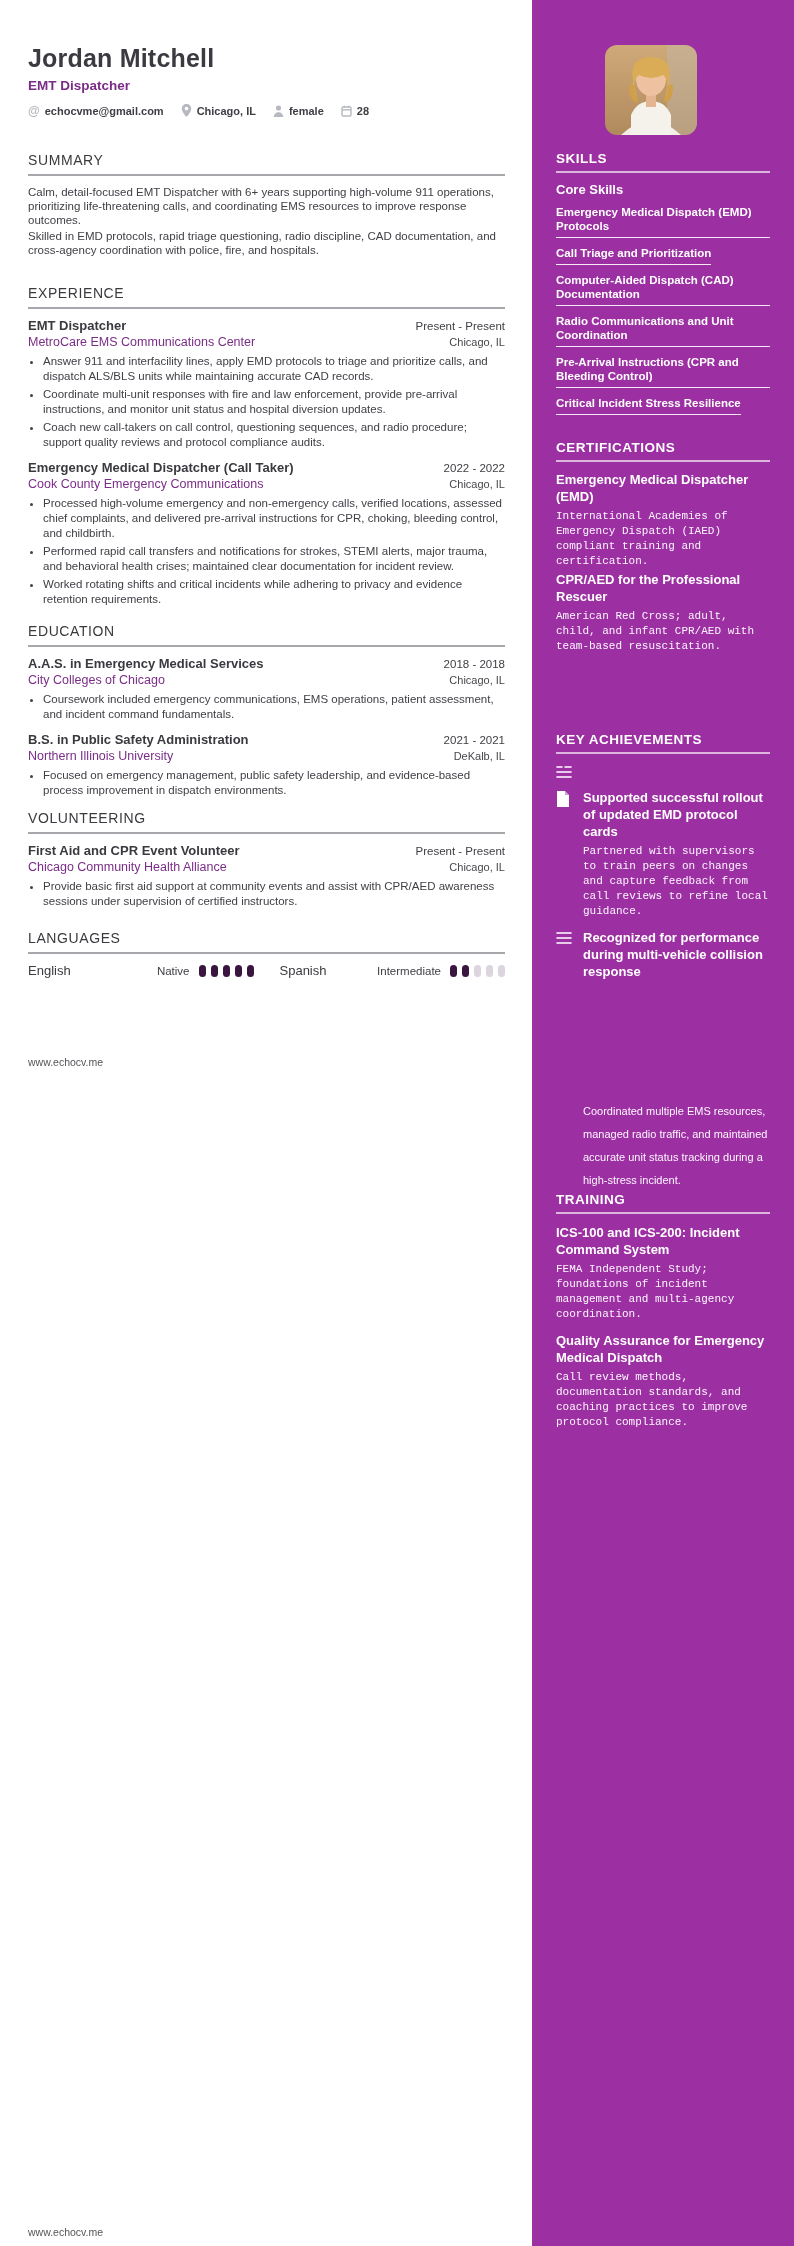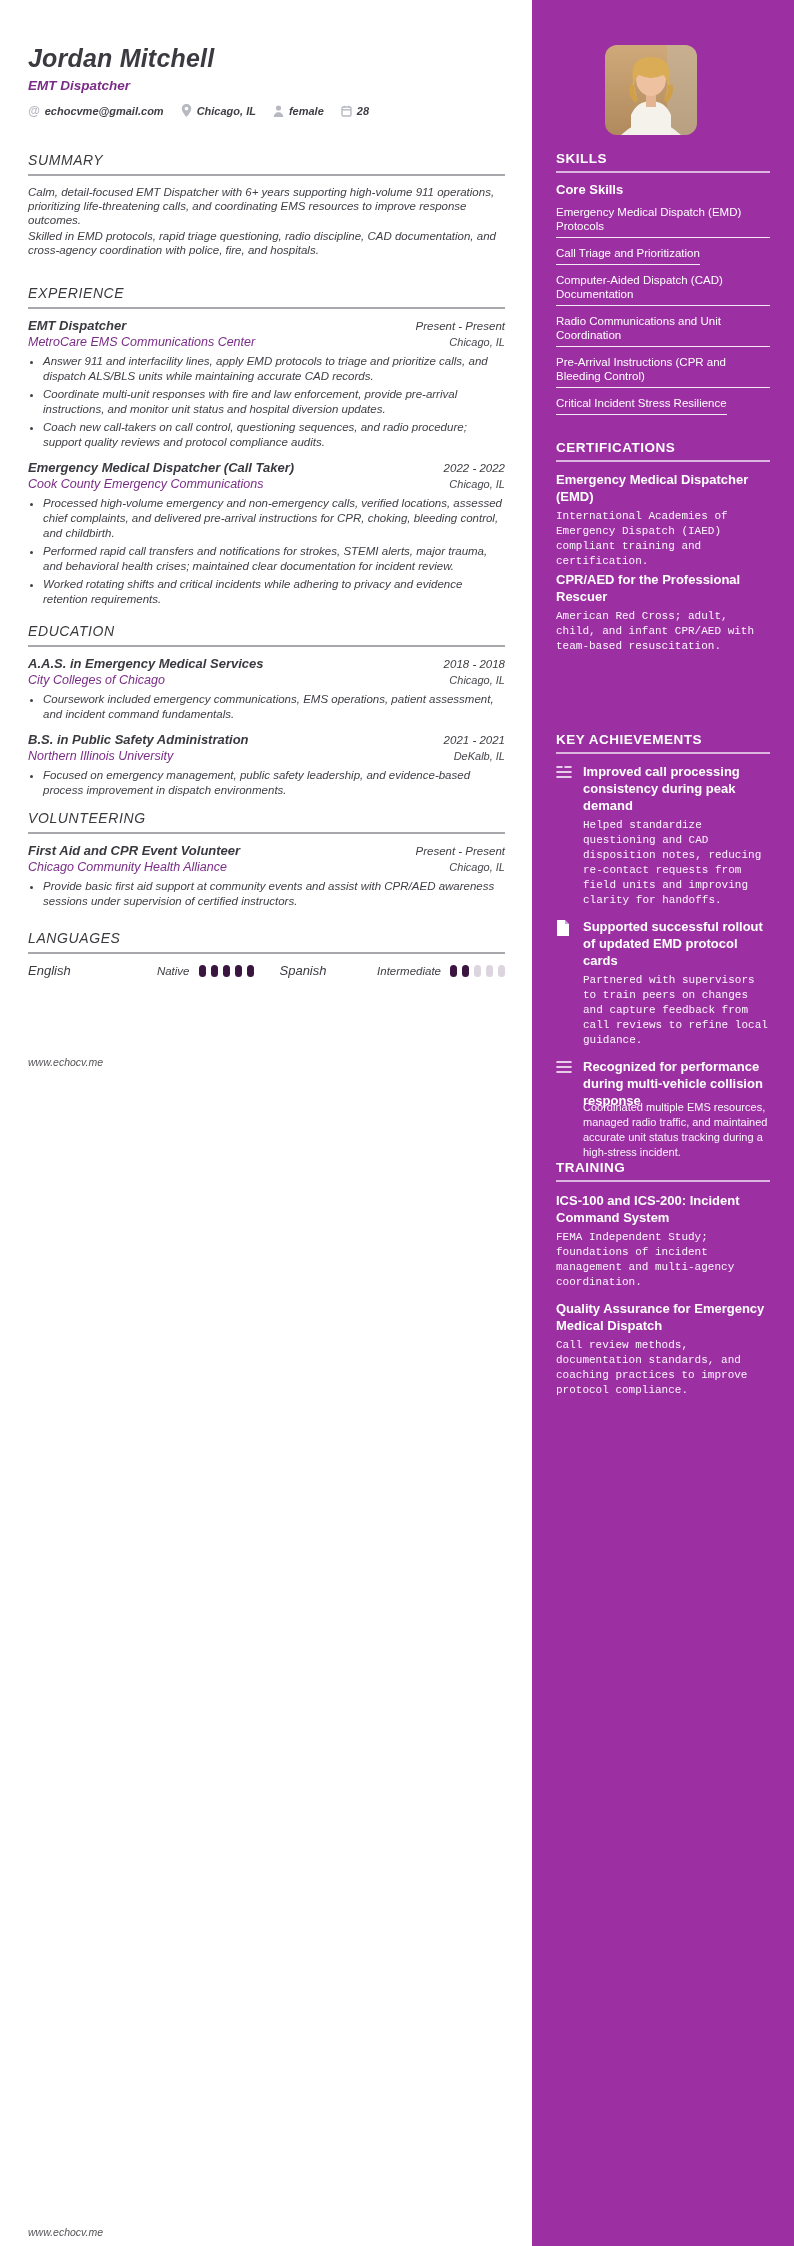--- a/index.html
+++ b/index.html
@@ -3,21 +3,21 @@
 <meta charset="utf-8">
 <style>
   * { box-sizing: border-box; }
   html,body { margin:0; padding:0; }
   body {
     width:794px; height:2246px; position:relative; background:#ffffff;
     font-family:"Liberation Sans","DejaVu Sans",sans-serif;
     -webkit-font-smoothing:antialiased;
   }
   
-  .main { position:absolute; left:0; top:0; width:532px; height:100%;font-style:italic; }
+  .main { position:absolute; left:0; top:0; width:532px; height:100%; }
   .m-pad { position:absolute; left:28px; right:27px; }
 
   .hdr { top:44px; }
   .name { font-size:25px; font-weight:700; color:#3a3a40; letter-spacing:.2px; }
   .role { margin-top:5px; font-size:13.5px; font-weight:700; color:#7a2d87; }
   .contact { margin-top:11px; display:flex; align-items:center; gap:17px;
              font-size:11px; font-weight:700; color:#3e3e44; }
   .c-item { display:flex; align-items:center; gap:5px; }
   .c-ic { color:#b6b9c0; display:flex; align-items:center; }
   .c-ic svg { display:block; }
@@ -55,35 +55,35 @@
              background:#9c2fa2; color:#ffffff; }
   .sb-abs { position:absolute; left:24px; right:24px; }
   .photo { position:absolute; left:73px; top:45px; width:92px; height:90px;
            border-radius:12px; overflow:hidden; }
   .photo svg { display:block; }
 
   .sb-h { font-size:13.5px; font-weight:700; letter-spacing:.5px; color:#fff; }
   .sb-rule { height:2px; background:rgba(255,255,255,.65); margin:5px 0 9px 0; }
 
   .skill-group { font-size:13px; font-weight:700; margin-bottom:8px; }
-  .skill { font-size:11.5px; font-weight:400; line-height:14px; padding-bottom:4px;
+  .skill { font-size:11.5px; font-weight:700; line-height:14px; padding-bottom:4px;
            border-bottom:1px solid rgba(255,255,255,.9); margin-bottom:8px; width:fit-content; }
 
   .cert { margin-top:2px; }
   .cert:first-of-type { margin-top:0; }
   .sb-title { font-size:13px; font-weight:700; line-height:17px; }
   .sb-desc { font-size:11px; font-weight:400; line-height:15px; margin-top:4px; color:#fdf6ff;font-family:Liberation Mono, monospace; }
 
   .ach { display:flex; margin-top:8px; }
   .ach + .ach { margin-top:10px; }
   .ach-ic { flex:none; width:17px; margin-right:10px; padding-top:2px; }
   .ach-ic svg { display:block; }
   .ach-body { flex:1; }
 
-  .overflow-desc { padding-left:27px; font-size:11px; line-height:15px; color:#fdf6ff; }
+  .overflow-desc { padding-left:27px; font-size:11px; line-height:23px; color:#fdf6ff; }
   .training-sec { margin-top:0; }
   .tr-item { margin-top:10px; }
   .tr-item:first-of-type { margin-top:0; }
 </style>
 </head>
 <body>
 
 <div class="main">
 
   <div class="m-pad hdr">
@@ -306,24 +306,20 @@
 
     <div class="ach">
       <span class="ach-ic">
         <svg width="16" height="14" viewBox="0 0 16 14" stroke="#ffffff" stroke-width="1.6" stroke-linecap="round">
             <line x1="1" y1="2" x2="6" y2="2"></line>
             <line x1="9" y1="2" x2="15" y2="2"></line>
             <line x1="1" y1="7" x2="15" y2="7"></line>
             <line x1="1" y1="12" x2="15" y2="12"></line>
           </svg>
       </span>
-      <div class="ach-body">
-        <div class="sb-title">Improved call processing consistency during peak demand</div>
-        <div class="sb-desc">Helped standardize questioning and CAD disposition notes, reducing re-contact requests from field units and improving clarity for handoffs.</div>
-      </div>
     </div>
 
     <div class="ach">
       <span class="ach-ic">
         <svg width="14" height="16" viewBox="0 0 14 16" fill="#ffffff">
             <path d="M1 0h8l4 4v12H1z"></path>
             <path d="M9 0l4 4H9z" fill="#9c2fa2" opacity=".45"></path>
           </svg>
       </span>
       <div class="ach-body">

